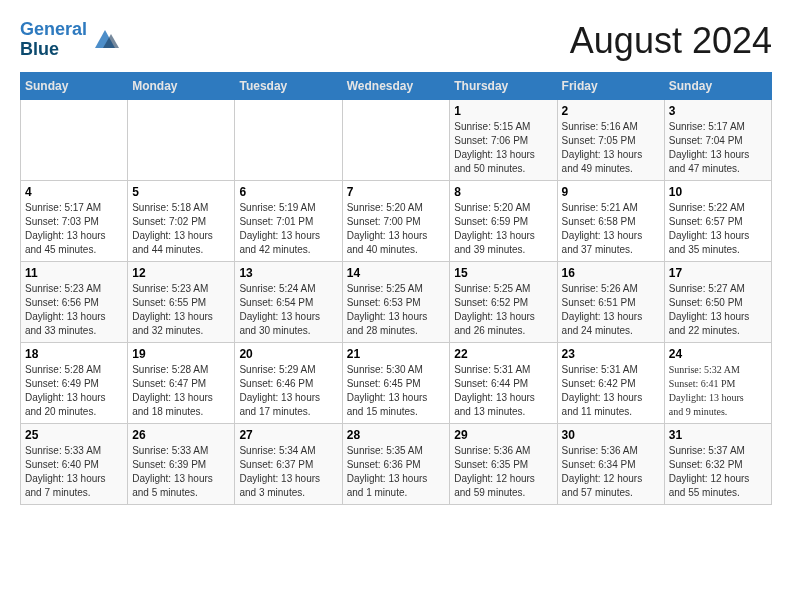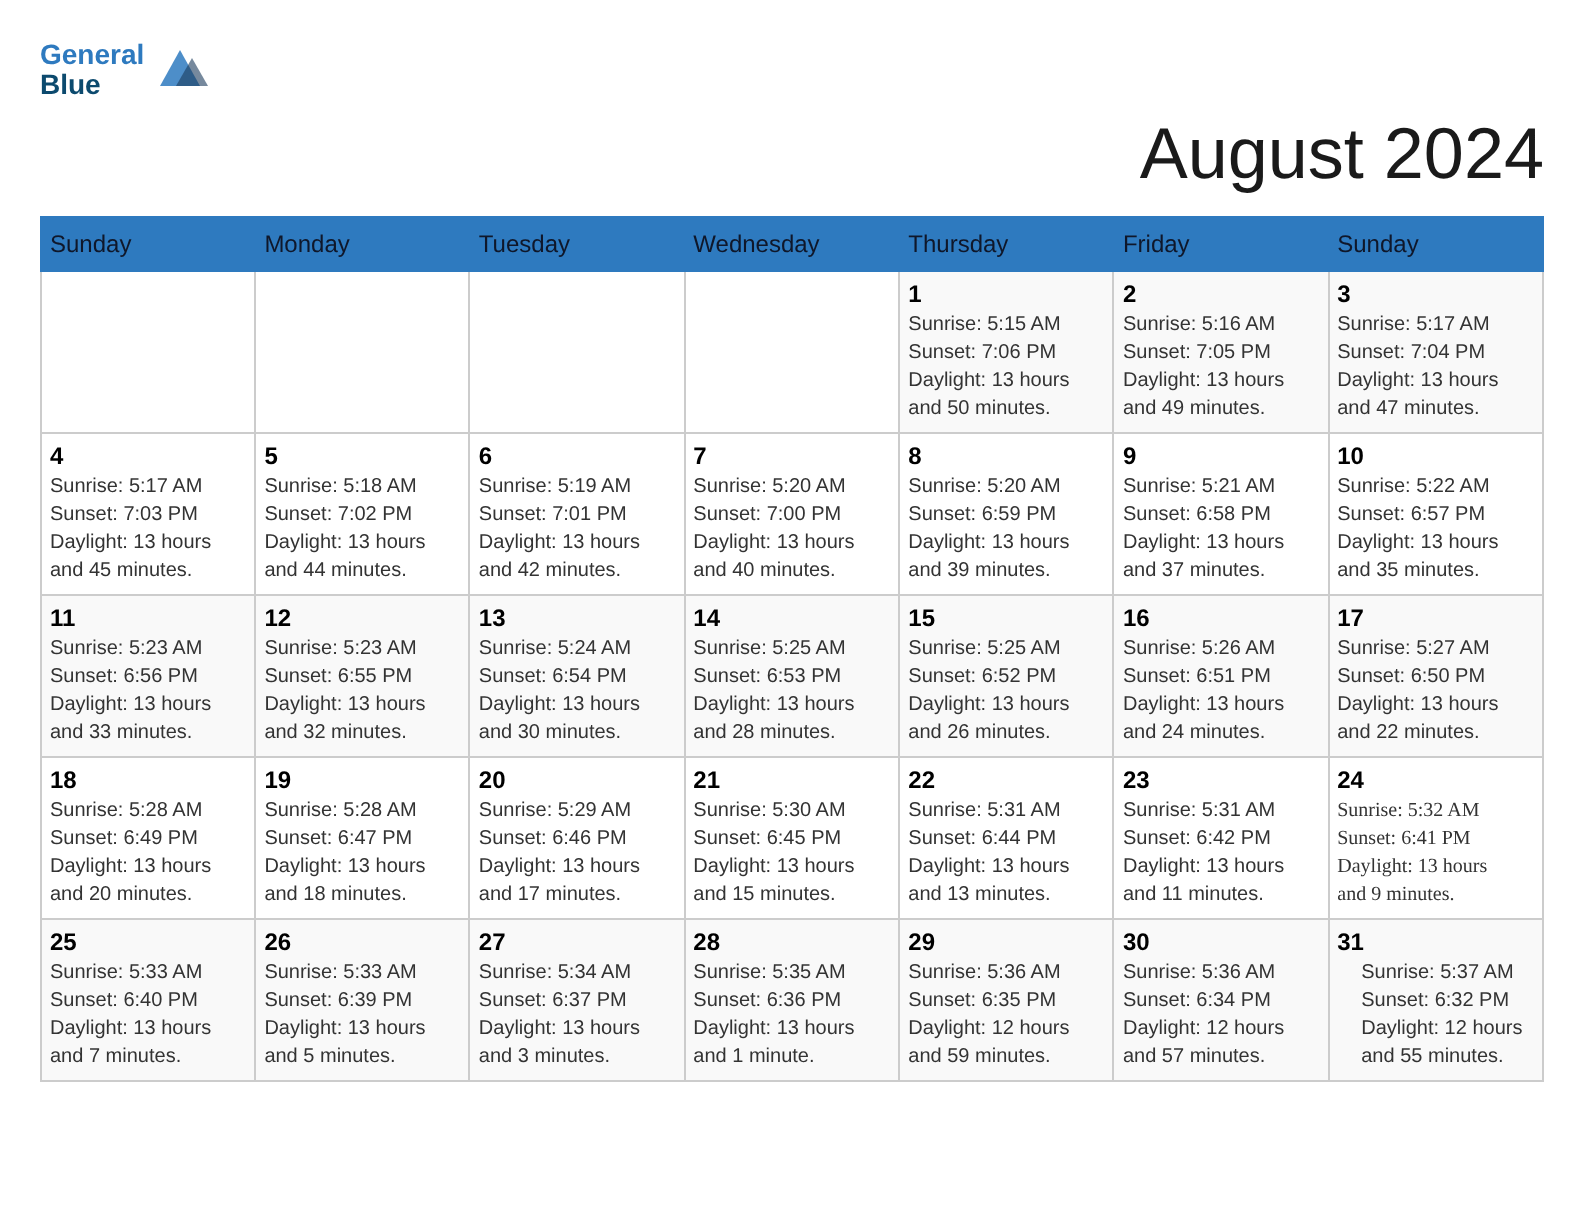--- a/index.html
+++ b/index.html
@@ -14,57 +14,56 @@
       display: flex;
       justify-content: space-between;
       align-items: flex-start;
       margin-bottom: 10px;
     }
     .logo {
       display: flex;
       align-items: center;
     }
     .logo-text {
-      font-size: 14px;
+      font-size: 18px;
       font-weight: bold;
       color: #1a3a5c;
       line-height: 1.1;
     }
     .logo-text span {
       color: #2e7abf;
     }
     .logo-icon {
       width: 28px;
       height: 28px;
       margin-left: 4px;
     }
     .title-block {
       text-align: right;
-      margin-top: 36px;
     }
     .month-year {
       font-size: 36px;
       font-weight: normal;
       color: #1a1a1a;
     }
     .location {
       font-size: 14px;
       color: #444;
     }
     table {
       width: 100%;
       border-collapse: collapse;
       font-size: 10.5px;
     }
     thead tr th {
       background-color: #2e7abf;
-      color: #0f172a;
+      color: #e5e5e5;
       padding: 6px 4px;
       text-align: left;
-      font-weight: normal;
+      font-weight: bold;
       font-size: 12px;
       border: 1px solid #2e7abf;
       margin-left: 48px;
     }
     tbody tr td {
       border: 1px solid #ccc;
       vertical-align: top;
       padding: 4px;
       width: 108px;
       min-height: 80px;
@@ -342,20 +341,20 @@
         </td>
         <td>
           <span class="day-num">30</span>
           <div class="day-info" style="white-space: pre-line;">Sunrise: 5:36 AM
 Sunset: 6:34 PM
 Daylight: 12 hours
 and 57 minutes.</div>
         </td>
         <td>
           <span class="day-num">31</span>
-          <div class="day-info" style="white-space: pre-line; margin-left: 12px;">Sunrise: 5:37 AM
+          <div class="day-info" style="white-space: pre-line;">Sunrise: 5:37 AM
 Sunset: 6:32 PM
 Daylight: 12 hours
 and 55 minutes.</div>
         </td>
       </tr>
     </tbody>
 </table>
 
 </body></html>

